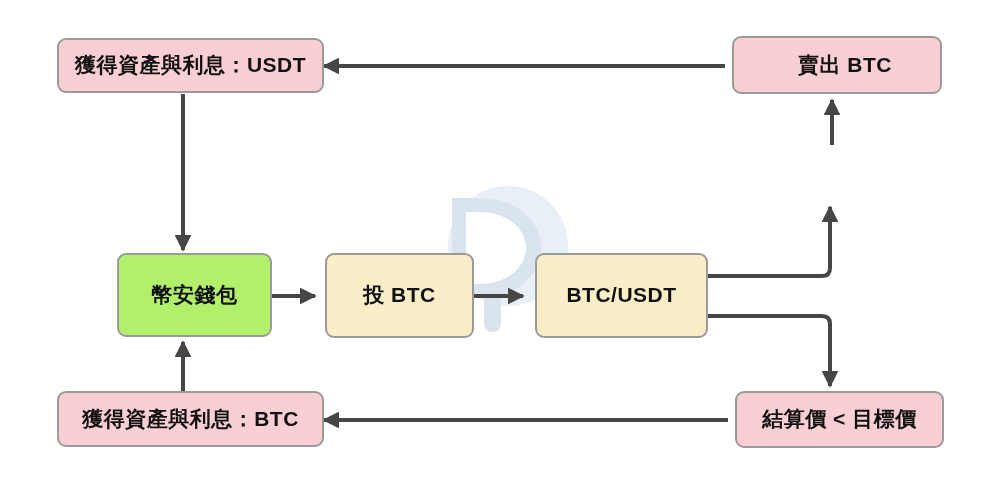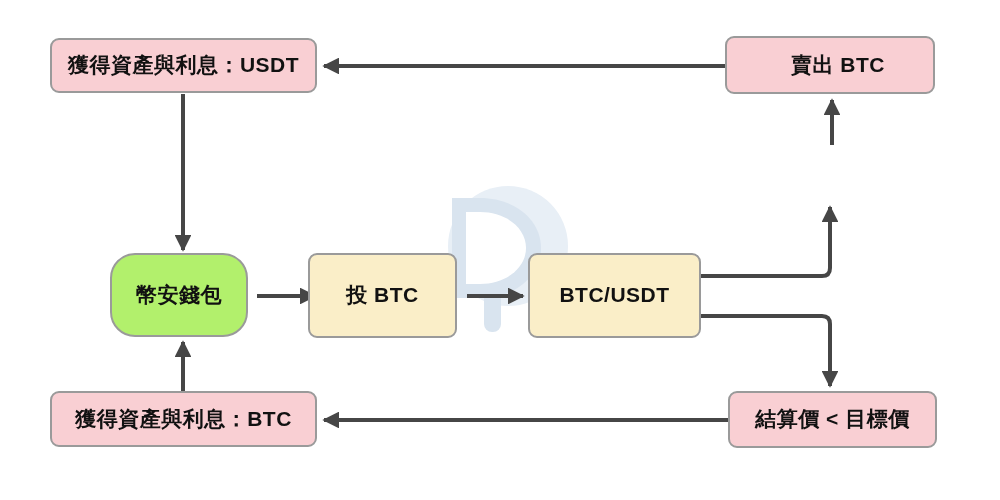--- a/index.html
+++ b/index.html
@@ -14,31 +14,32 @@
   }
   .layer { position: absolute; left: 0; top: 0; }
   .node {
     position: absolute;
     display: flex; flex-direction: column;
     align-items: center; justify-content: center;
     border: 2.5px solid #9a9a9a; border-radius: 9px;
     font-weight: bold; font-size: 21px; color: #111111;
     text-align: center; line-height: 1.35; letter-spacing: 0.5px;
     white-space: nowrap;
+    margin-left: 7px;
   }
   .pink   { background: #f9cfd3; }
   .green  { background: #b2f06c; }
   .yellow { background: #faeec8; }
 
   
   .n-get-usdt    { left: 50px;  top: 38px;  width: 267px; height: 55px; }
   .n-sell-btc    { left: 725px; top: 36px;  width: 210px; height: 58px; padding-left: 16px; }
   .n-settle-gte  { left: 728px; top: 145px; width: 209px; height: 57px; }
-  .n-wallet      { left: 110px; top: 253px; width: 138px; height: 84px; border-radius: 25px; }
-  .n-invest-btc  { left: 308px; top: 253px; width: 149px; height: 85px; }
+  .n-wallet      { left: 110px; top: 253px; width: 155px; height: 84px; }
+  .n-invest-btc  { left: 318px; top: 253px; width: 149px; height: 85px; }
   .n-dual-invest { left: 528px; top: 253px; width: 173px; height: 85px; }
   .n-get-btc     { left: 50px;  top: 391px; width: 267px; height: 56px; }
   .n-settle-lt   { left: 728px; top: 391px; width: 209px; height: 57px; }
 </style>
 </head>
 <body>
 
 <div class="canvas">
 
   <svg class="layer" width="1000" height="500" viewBox="0 0 1000 500" aria-hidden="true">

